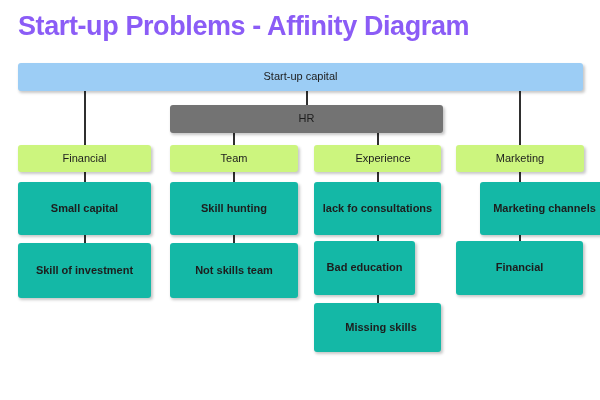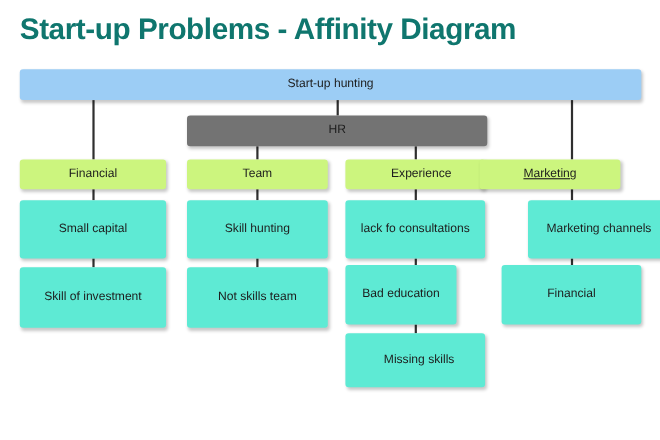--- a/index.html
+++ b/index.html
@@ -18,42 +18,42 @@
     width: 600px;
     height: 400px;
     background: #ffffff;
   }
   #diagram-title {
     position: absolute;
     left: 18px;
     top: 11px;
     font-size: 27px;
     font-weight: bold;
-    color: #0f766e;
+    color: #8b5cf6;
     letter-spacing: -0.4px;
     white-space: nowrap;
   }
   .node {
     position: absolute;
     box-sizing: border-box;
     display: flex;
     align-items: center;
     justify-content: center;
     text-align: center;
     border-radius: 3px;
     font-size: 11px;
     color: #1d1d1d;
     line-height: 1.2;
     padding: 2px 5px;
     box-shadow: 1.5px 2px 3px rgba(0,0,0,0.22);
   }
   .node.root   { background: #9ccdf5; }
   .node.group  { background: #737373; }
   .node.cat    { background: #ccf57e; }
-  .node.item   { background: #5eead4; }
+  .node.item   { background: #14b8a6; font-weight: bold; }
   .connector {
     position: absolute;
     width: 2px;
     background: #2f2f2f;
   }
 </style>
 </head>
 <body>
 
 <div id="canvas">
@@ -71,26 +71,26 @@
       <div class="connector" style="left: 233px; top: 172px; height: 10px;"></div>
       <div class="connector" style="left: 233px; top: 235px; height: 8px;"></div>
       <div class="connector" style="left: 377px; top: 172px; height: 10px;"></div>
       <div class="connector" style="left: 377px; top: 235px; height: 6px;"></div>
       <div class="connector" style="left: 377px; top: 295px; height: 8px;"></div>
       <div class="connector" style="left: 519px; top: 172px; height: 10px;"></div>
       <div class="connector" style="left: 519px; top: 235px; height: 6px;"></div>
     </div>
 
   <div id="node-layer">
-      <div class="node root" style="left: 18px; top: 63px; width: 565px; height: 28px;">Start-up hunting</div>
+      <div class="node root" style="left: 18px; top: 63px; width: 565px; height: 28px;">Start-up capital</div>
       <div class="node group" style="left: 170px; top: 105px; width: 273px; height: 28px;">HR</div>
       <div class="node cat" style="left: 18px; top: 145px; width: 133px; height: 27px;">Financial</div>
       <div class="node cat" style="left: 170px; top: 145px; width: 128px; height: 27px;">Team</div>
       <div class="node cat" style="left: 314px; top: 145px; width: 127px; height: 27px; padding-left: 16px;">Experience</div>
-      <div class="node cat" style="left: 436px; top: 145px; width: 128px; height: 27px; text-decoration: underline;">Marketing</div>
+      <div class="node cat" style="left: 456px; top: 145px; width: 128px; height: 27px;">Marketing</div>
       <div class="node item" style="left: 18px; top: 182px; width: 133px; height: 53px;">Small capital</div>
       <div class="node item" style="left: 18px; top: 243px; width: 133px; height: 55px;">Skill of investment</div>
       <div class="node item" style="left: 170px; top: 182px; width: 128px; height: 53px;">Skill hunting</div>
       <div class="node item" style="left: 170px; top: 243px; width: 128px; height: 55px;">Not skills team</div>
       <div class="node item" style="left: 314px; top: 182px; width: 127px; height: 53px;">lack fo consultations</div>
       <div class="node item" style="left: 314px; top: 241px; width: 101px; height: 54px;">Bad education</div>
       <div class="node item" style="left: 314px; top: 303px; width: 127px; height: 49px; padding-left: 12px;">Missing skills</div>
       <div class="node item" style="left: 456px; top: 182px; width: 129px; height: 53px; margin-left: 24px;">Marketing channels</div>
       <div class="node item" style="left: 456px; top: 241px; width: 127px; height: 54px;">Financial</div>
     </div>

